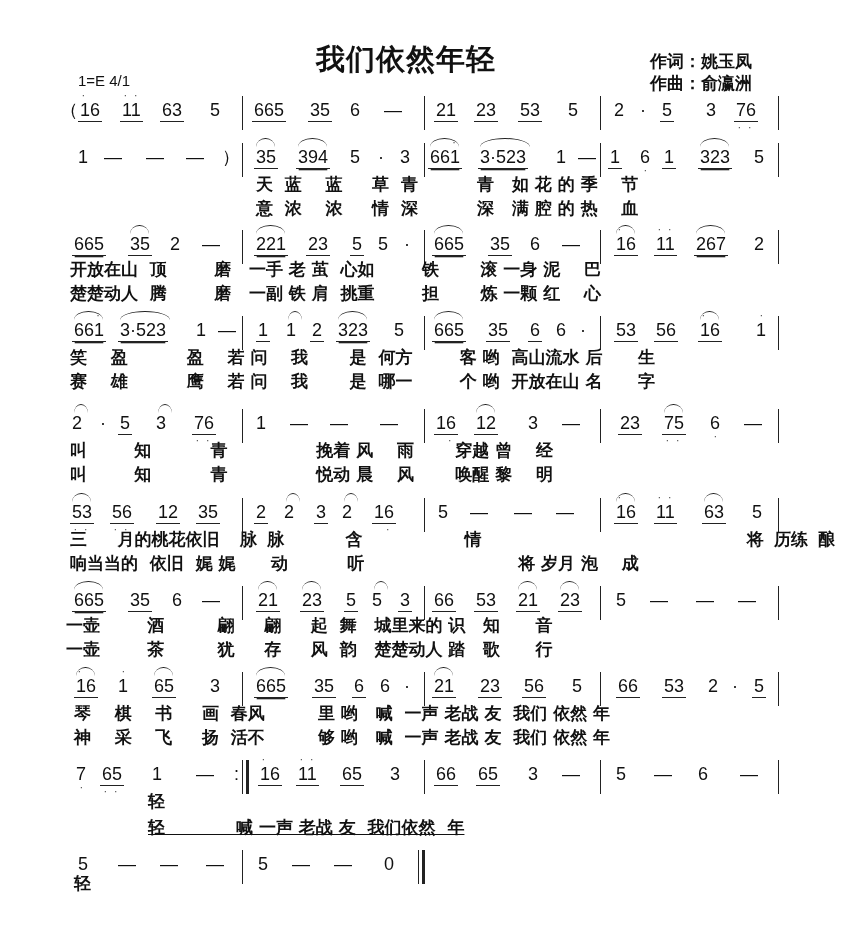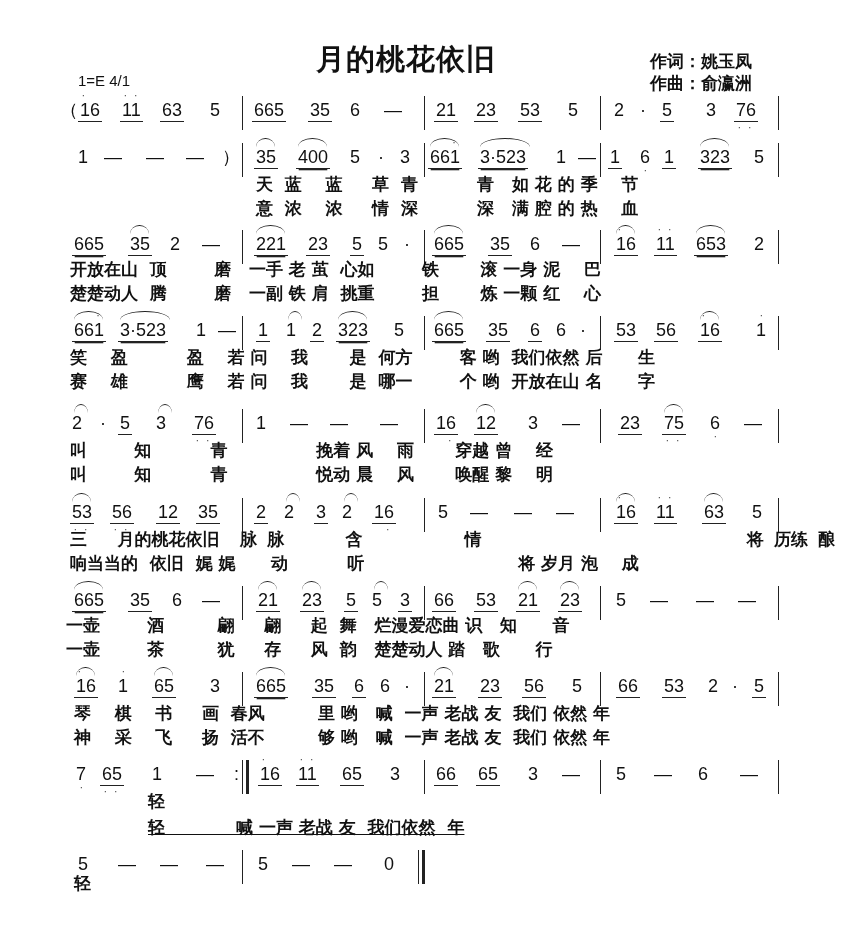--- a/index.html
+++ b/index.html
@@ -14,21 +14,21 @@
   .tok{position:absolute;font-family:"Liberation Sans",sans-serif;font-size:18px;line-height:20px;text-align:center;}
   .tok.u1{border-bottom:1.3px solid #222;padding:0 2px 1px;}
   .tok.u2{border-bottom:1.3px solid #222;box-shadow:0 4px 0 -2.7px #222;padding:0 2px 1px;}
   .hd{position:absolute;font-size:8px;line-height:8px;}
   .lyr{position:absolute;font-size:17px;font-weight:bold;white-space:pre;letter-spacing:0px;}
   .slur{position:absolute;border-top:1.4px solid #222;border-radius:50% 50% 0 0/100% 100% 0 0;height:8px;}
 </style>
 </head>
 <body>
 
-<div class="title">月的桃花依旧</div>
+<div class="title">我们依然年轻</div>
 <div class="credit" style="top:50px">作词：姚玉凤</div>
 <div class="credit" style="top:72px">作曲：俞瀛洲</div>
 <div class="key">1=E 4/1</div>
 
 <div id="score">
     <div class="sys" style="top: 100px;">
       <div class="bar" style="left: 242px; top: -4px;"></div>
       <div class="bar" style="left: 424px; top: -4px;"></div>
       <div class="bar" style="left: 600px; top: -4px;"></div>
       <div class="bar" style="left: 778px; top: -4px;"></div>
@@ -61,21 +61,21 @@
       <div class="bar" style="left: 424px; top: -4px;"></div>
       <div class="bar" style="left: 600px; top: -4px;"></div>
       <div class="bar" style="left: 778px; top: -4px;"></div>
       <div class="tok" style="left: 78px; top: 0px;">1</div>
       <div class="tok" style="left: 104px; top: 0px;">—</div>
       <div class="tok" style="left: 146px; top: 0px;">—</div>
       <div class="tok" style="left: 186px; top: 0px;">—</div>
       <div class="tok" style="left: 222px; top: 0px;">）</div>
       <div class="tok u1" style="left: 254px; top: 0px;">35</div>
       <div class="slur" style="left: 256px; top: -9px; width: 18.8px;"></div>
-      <div class="tok u2" style="left: 296px; top: 0px;">400</div>
+      <div class="tok u2" style="left: 296px; top: 0px;">394</div>
       <div class="slur" style="left: 298px; top: -9px; width: 29.2px;"></div>
       <div class="tok" style="left: 350px; top: 0px;">5</div>
       <div class="tok" style="left: 378px; top: 0px;">·</div>
       <div class="tok" style="left: 400px; top: 0px;">3</div>
       <div class="tok u2" style="left: 428px; top: 0px;">661</div>
       <div class="hd" style="left: 452.8px; top: -7px;">·</div>
       <div class="slur" style="left: 430px; top: -9px; width: 29.2px;"></div>
       <div class="tok u2" style="left: 478px; top: 0px;">3·523</div>
       <div class="slur" style="left: 480px; top: -9px; width: 50px;"></div>
       <div class="tok" style="left: 556px; top: 0px;">1</div>
@@ -110,21 +110,21 @@
       <div class="slur" style="left: 434px; top: -9px; width: 29.2px;"></div>
       <div class="tok u1" style="left: 488px; top: 0px;">35</div>
       <div class="tok" style="left: 530px; top: 0px;">6</div>
       <div class="tok" style="left: 562px; top: 0px;">—</div>
       <div class="tok u1" style="left: 614px; top: 0px;">16</div>
       <div class="hd" style="left: 618px; top: -7px;">·</div>
       <div class="slur" style="left: 616px; top: -9px; width: 18.8px;"></div>
       <div class="tok u1" style="left: 654px; top: 0px;">11</div>
       <div class="hd" style="left: 658px; top: -7px;">·</div>
       <div class="hd" style="left: 668.4px; top: -7px;">·</div>
-      <div class="tok u2" style="left: 694px; top: 0px;">653</div>
+      <div class="tok u2" style="left: 694px; top: 0px;">267</div>
       <div class="slur" style="left: 696px; top: -9px; width: 29.2px;"></div>
       <div class="tok" style="left: 754px; top: 0px;">2</div>
       <div class="lyr" style="left: 70px; top: 24px;">开放在山  顶        磨   一手 老 茧  心如        铁       滚 一身 泥    巴</div>
       <div class="lyr" style="left: 70px; top: 48px;">楚楚动人  腾        磨   一副 铁 肩  挑重        担       炼 一颗 红    心</div>
     </div>
     <div class="sys" style="top: 320px;">
       <div class="bar" style="left: 242px; top: -4px;"></div>
       <div class="bar" style="left: 424px; top: -4px;"></div>
       <div class="bar" style="left: 600px; top: -4px;"></div>
       <div class="bar" style="left: 778px; top: -4px;"></div>
@@ -148,21 +148,21 @@
       <div class="tok u1" style="left: 528px; top: 0px;">6</div>
       <div class="tok" style="left: 556px; top: 0px;">6</div>
       <div class="tok" style="left: 580px; top: 0px;">·</div>
       <div class="tok u1" style="left: 614px; top: 0px;">53</div>
       <div class="tok u1" style="left: 654px; top: 0px;">56</div>
       <div class="tok u1" style="left: 698px; top: 0px;">16</div>
       <div class="hd" style="left: 702px; top: -7px;">·</div>
       <div class="slur" style="left: 700px; top: -9px; width: 18.8px;"></div>
       <div class="tok" style="left: 756px; top: 0px;">1</div>
       <div class="hd" style="left: 760px; top: -7px;">·</div>
-      <div class="lyr" style="left: 70px; top: 26px;">笑    盈          盈    若 问    我       是  何方        客 哟  我们依然 后      生</div>
+      <div class="lyr" style="left: 70px; top: 26px;">笑    盈          盈    若 问    我       是  何方        客 哟  高山流水 后      生</div>
       <div class="lyr" style="left: 70px; top: 50px;">赛    雄          鹰    若 问    我       是  哪一        个 哟  开放在山 名      字</div>
     </div>
     <div class="sys" style="top: 413px;">
       <div class="bar" style="left: 242px; top: -4px;"></div>
       <div class="bar" style="left: 424px; top: -4px;"></div>
       <div class="bar" style="left: 600px; top: -4px;"></div>
       <div class="bar" style="left: 778px; top: -4px;"></div>
       <div class="tok" style="left: 72px; top: 0px;">2</div>
       <div class="slur" style="left: 74px; top: -9px; width: 14px;"></div>
       <div class="tok" style="left: 100px; top: 0px;">·</div>
@@ -252,21 +252,21 @@
       <div class="tok u1" style="left: 432px; top: 0px;">66</div>
       <div class="tok u1" style="left: 474px; top: 0px;">53</div>
       <div class="tok u1" style="left: 516px; top: 0px;">21</div>
       <div class="slur" style="left: 518px; top: -9px; width: 18.8px;"></div>
       <div class="tok u1" style="left: 558px; top: 0px;">23</div>
       <div class="slur" style="left: 560px; top: -9px; width: 18.8px;"></div>
       <div class="tok" style="left: 616px; top: 0px;">5</div>
       <div class="tok" style="left: 650px; top: 0px;">—</div>
       <div class="tok" style="left: 696px; top: 0px;">—</div>
       <div class="tok" style="left: 738px; top: 0px;">—</div>
-      <div class="lyr" style="left: 66px; top: 24px;">一壶        酒         翩     翩     起  舞   烂漫爱恋曲 识   知      音</div>
+      <div class="lyr" style="left: 66px; top: 24px;">一壶        酒         翩     翩     起  舞   城里来的 识   知      音</div>
       <div class="lyr" style="left: 66px; top: 48px; text-align: right;">一壶        茶         犹     存     风  韵   楚楚动人 踏   歌      行</div>
     </div>
     <div class="sys" style="top: 676px;">
       <div class="bar" style="left: 242px; top: -4px;"></div>
       <div class="bar" style="left: 424px; top: -4px;"></div>
       <div class="bar" style="left: 600px; top: -4px;"></div>
       <div class="bar" style="left: 778px; top: -4px;"></div>
       <div class="tok u1" style="left: 74px; top: 0px;">16</div>
       <div class="hd" style="left: 78px; top: -7px;">·</div>
       <div class="slur" style="left: 76px; top: -9px; width: 18.8px;"></div>

